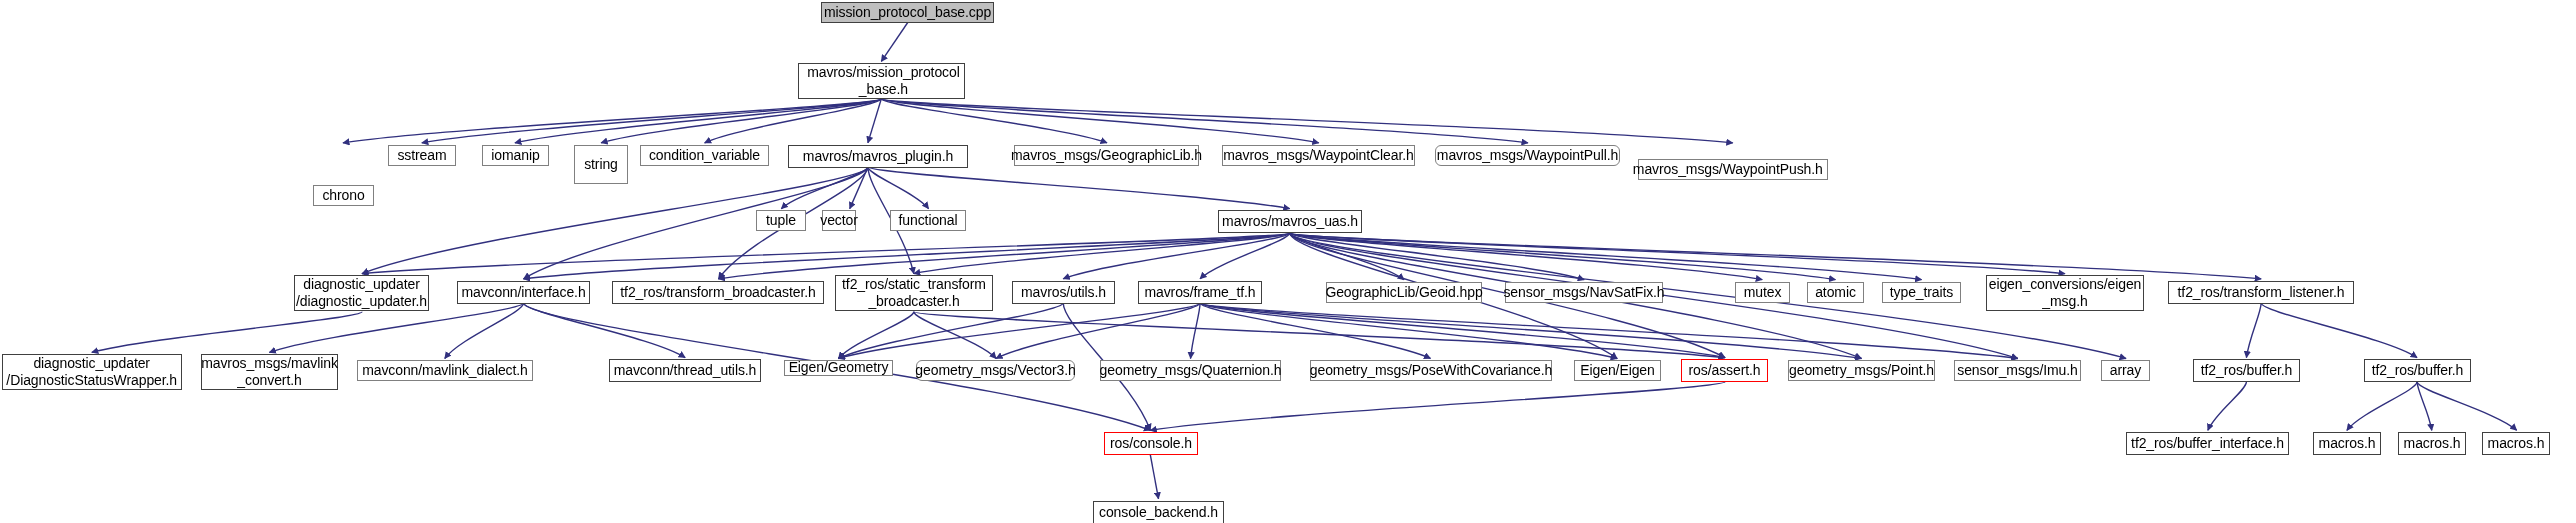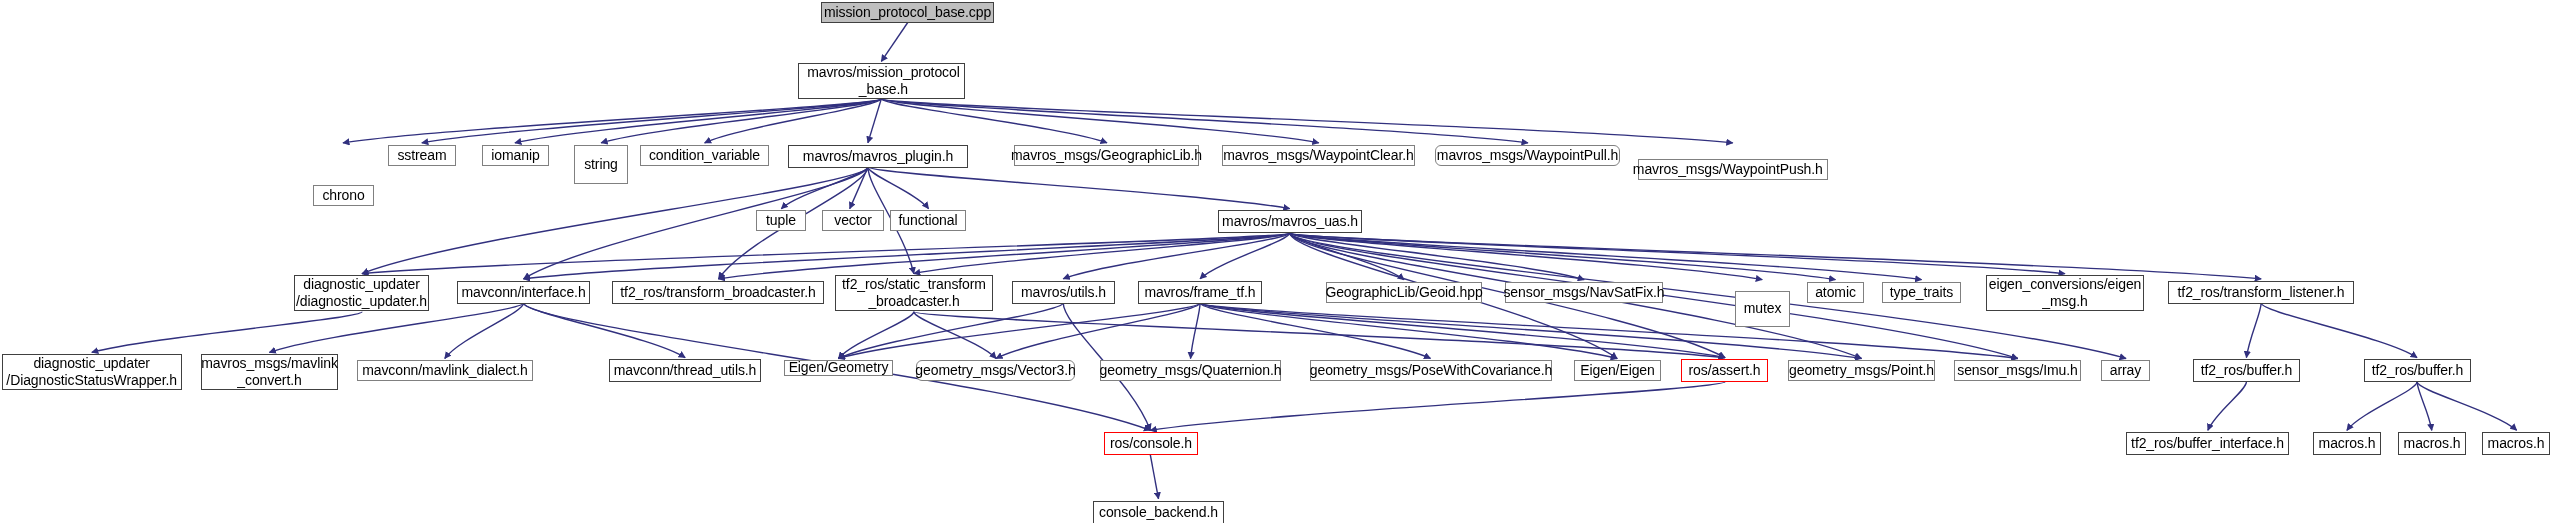--- a/index.html
+++ b/index.html
@@ -139,34 +139,34 @@
       <div class="node-box" style="left: 388px; top: 145px; width: 68px; height: 21px;"><span class="node-label">sstream</span></div>
       <div class="node-box" style="left: 482px; top: 145px; width: 67px; height: 21px;"><span class="node-label">iomanip</span></div>
       <div class="node-box" style="left: 574px; top: 145px; width: 54px; height: 39px;"><span class="node-label">string</span></div>
       <div class="node-box" style="left: 640px; top: 145px; width: 129px; height: 21px;"><span class="node-label">condition_variable</span></div>
       <div class="node-box bold" style="left: 788px; top: 145px; width: 180px; height: 22.5px;"><span class="node-label">mavros/mavros_plugin.h</span></div>
       <div class="node-box" style="left: 1014px; top: 145px; width: 185px; height: 21px;"><span class="node-label">mavros_msgs/GeographicLib.h</span></div>
       <div class="node-box" style="left: 1222px; top: 145px; width: 193px; height: 21px;"><span class="node-label">mavros_msgs/WaypointClear.h</span></div>
       <div class="node-box" style="left: 1435px; top: 145px; width: 185px; height: 21px; border-radius: 6px;"><span class="node-label">mavros_msgs/WaypointPull.h</span></div>
       <div class="node-box" style="left: 1638px; top: 159px; width: 190px; height: 21px; justify-content: flex-end;"><span class="node-label">mavros_msgs/WaypointPush.h</span></div>
       <div class="node-box" style="left: 756px; top: 210px; width: 50px; height: 21px;"><span class="node-label">tuple</span></div>
-      <div class="node-box" style="left: 822px; top: 210px; width: 62px; height: 21px;"><span class="node-label">vector</span></div>
+      <div class="node-box" style="left: 822px; top: 210px; width: 34px; height: 21px;"><span class="node-label">vector</span></div>
       <div class="node-box" style="left: 890px; top: 210px; width: 76px; height: 21px;"><span class="node-label">functional</span></div>
       <div class="node-box bold" style="left: 1218px; top: 210px; width: 144px; height: 22.5px;"><span class="node-label">mavros/mavros_uas.h</span></div>
       <div class="node-box bold" style="left: 294px; top: 275px; width: 135px; height: 36px;"><span class="node-label">diagnostic_updater
 /diagnostic_updater.h</span></div>
       <div class="node-box bold" style="left: 457px; top: 281px; width: 133px; height: 22.5px;"><span class="node-label">mavconn/interface.h</span></div>
       <div class="node-box bold" style="left: 612px; top: 281px; width: 212px; height: 22.5px;"><span class="node-label">tf2_ros/transform_broadcaster.h</span></div>
       <div class="node-box bold" style="left: 835px; top: 275px; width: 158px; height: 36px;"><span class="node-label">tf2_ros/static_transform
 _broadcaster.h</span></div>
       <div class="node-box bold" style="left: 1012px; top: 281px; width: 103px; height: 22.5px;"><span class="node-label">mavros/utils.h</span></div>
       <div class="node-box bold" style="left: 1138px; top: 281px; width: 124px; height: 22.5px;"><span class="node-label">mavros/frame_tf.h</span></div>
       <div class="node-box" style="left: 1326px; top: 282px; width: 156px; height: 21px;"><span class="node-label">GeographicLib/Geoid.hpp</span></div>
       <div class="node-box" style="left: 1505px; top: 282px; width: 158px; height: 21px;"><span class="node-label">sensor_msgs/NavSatFix.h</span></div>
-      <div class="node-box" style="left: 1735px; top: 282px; width: 55px; height: 36px; margin-top: 9px;"><span class="node-label">mutex</span></div>
+      <div class="node-box" style="left: 1735px; top: 282px; width: 55px; height: 21px;"><span class="node-label">mutex</span></div>
       <div class="node-box" style="left: 1807px; top: 282px; width: 57px; height: 21px;"><span class="node-label">atomic</span></div>
       <div class="node-box" style="left: 1882px; top: 282px; width: 79px; height: 21px;"><span class="node-label">type_traits</span></div>
       <div class="node-box bold" style="left: 1986px; top: 275px; width: 158px; height: 36px;"><span class="node-label">eigen_conversions/eigen
 _msg.h</span></div>
       <div class="node-box bold" style="left: 2168px; top: 281px; width: 186px; height: 22.5px;"><span class="node-label">tf2_ros/transform_listener.h</span></div>
       <div class="node-box bold" style="left: 1.7px; top: 354px; width: 180px; height: 36px;"><span class="node-label">diagnostic_updater
 /DiagnosticStatusWrapper.h</span></div>
       <div class="node-box bold" style="left: 201px; top: 354px; width: 137px; height: 36px;"><span class="node-label">mavros_msgs/mavlink
 _convert.h</span></div>
       <div class="node-box" style="left: 357px; top: 360px; width: 176px; height: 21px;"><span class="node-label">mavconn/mavlink_dialect.h</span></div>

